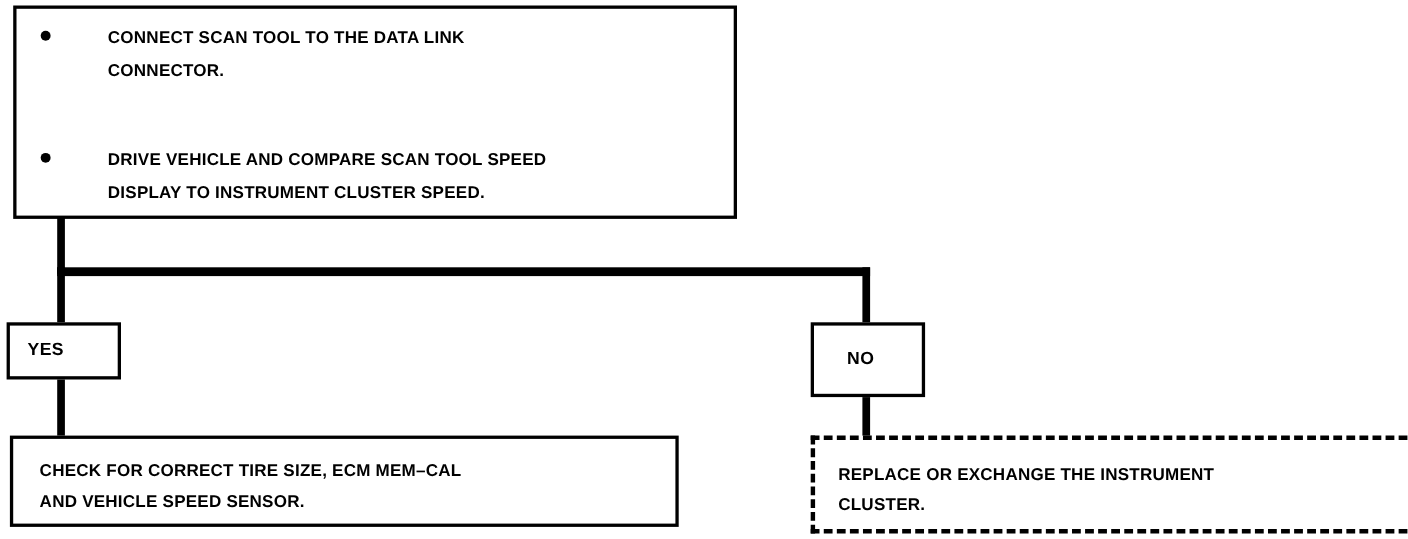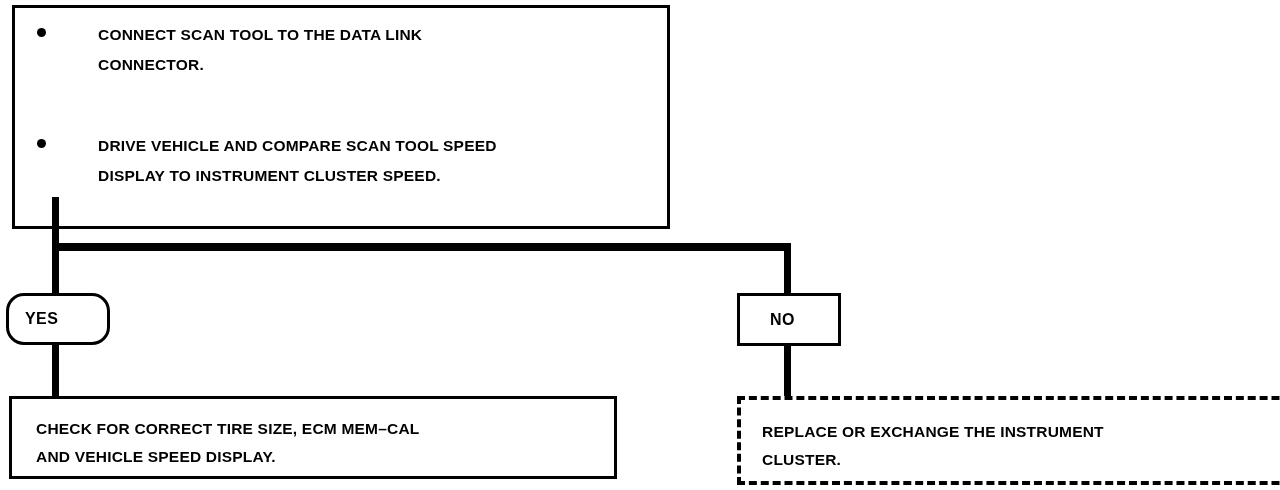--- a/index.html
+++ b/index.html
@@ -32,21 +32,21 @@
   .line {
     position: absolute;
     background: #000000;
   }
 
   
   #top-box {
     left: 12px;
     top: 5px;
     width: 658px;
-    height: 224px;
+    height: 194px;
   }
   .bullet-list {
     position: absolute;
     left: 0;
     top: 0;
     width: 100%;
     height: 100%;
   }
   .bullet-row {
     position: absolute;
@@ -118,27 +118,26 @@
     width: 7px;
     height: 55px;
   }
 
   
   #yes-box {
     left: 6px;
     top: 293px;
     width: 104px;
     height: 52px;
-    border-radius: 18px;
   }
   #no-box {
     left: 737px;
     top: 293px;
     width: 104px;
-    height: 53px;
+    height: 68px;
   }
   .chip-label {
     position: absolute;
     left: 16px;
     top: 50%;
     transform: translateY(-50%);
     font-size: 16px;
     font-weight: bold;
     letter-spacing: 0.4px;
     color: #000000;
@@ -209,21 +208,21 @@
   <div class="box" id="yes-box">
     <span class="chip-label">YES</span>
   </div>
 
   <div class="box" id="no-box">
     <span class="chip-label">NO</span>
   </div>
 
   <div class="box" id="outcome-left">
     <span class="outcome-text">CHECK FOR CORRECT TIRE SIZE, ECM MEM–CAL
-AND VEHICLE SPEED DISPLAY.</span>
+AND VEHICLE SPEED SENSOR.</span>
   </div>
 
   <div class="box dashed" id="outcome-right">
     <span class="outcome-text">REPLACE OR EXCHANGE THE INSTRUMENT
 CLUSTER.</span>
   </div>
 
 </div>
 
 </body></html>

